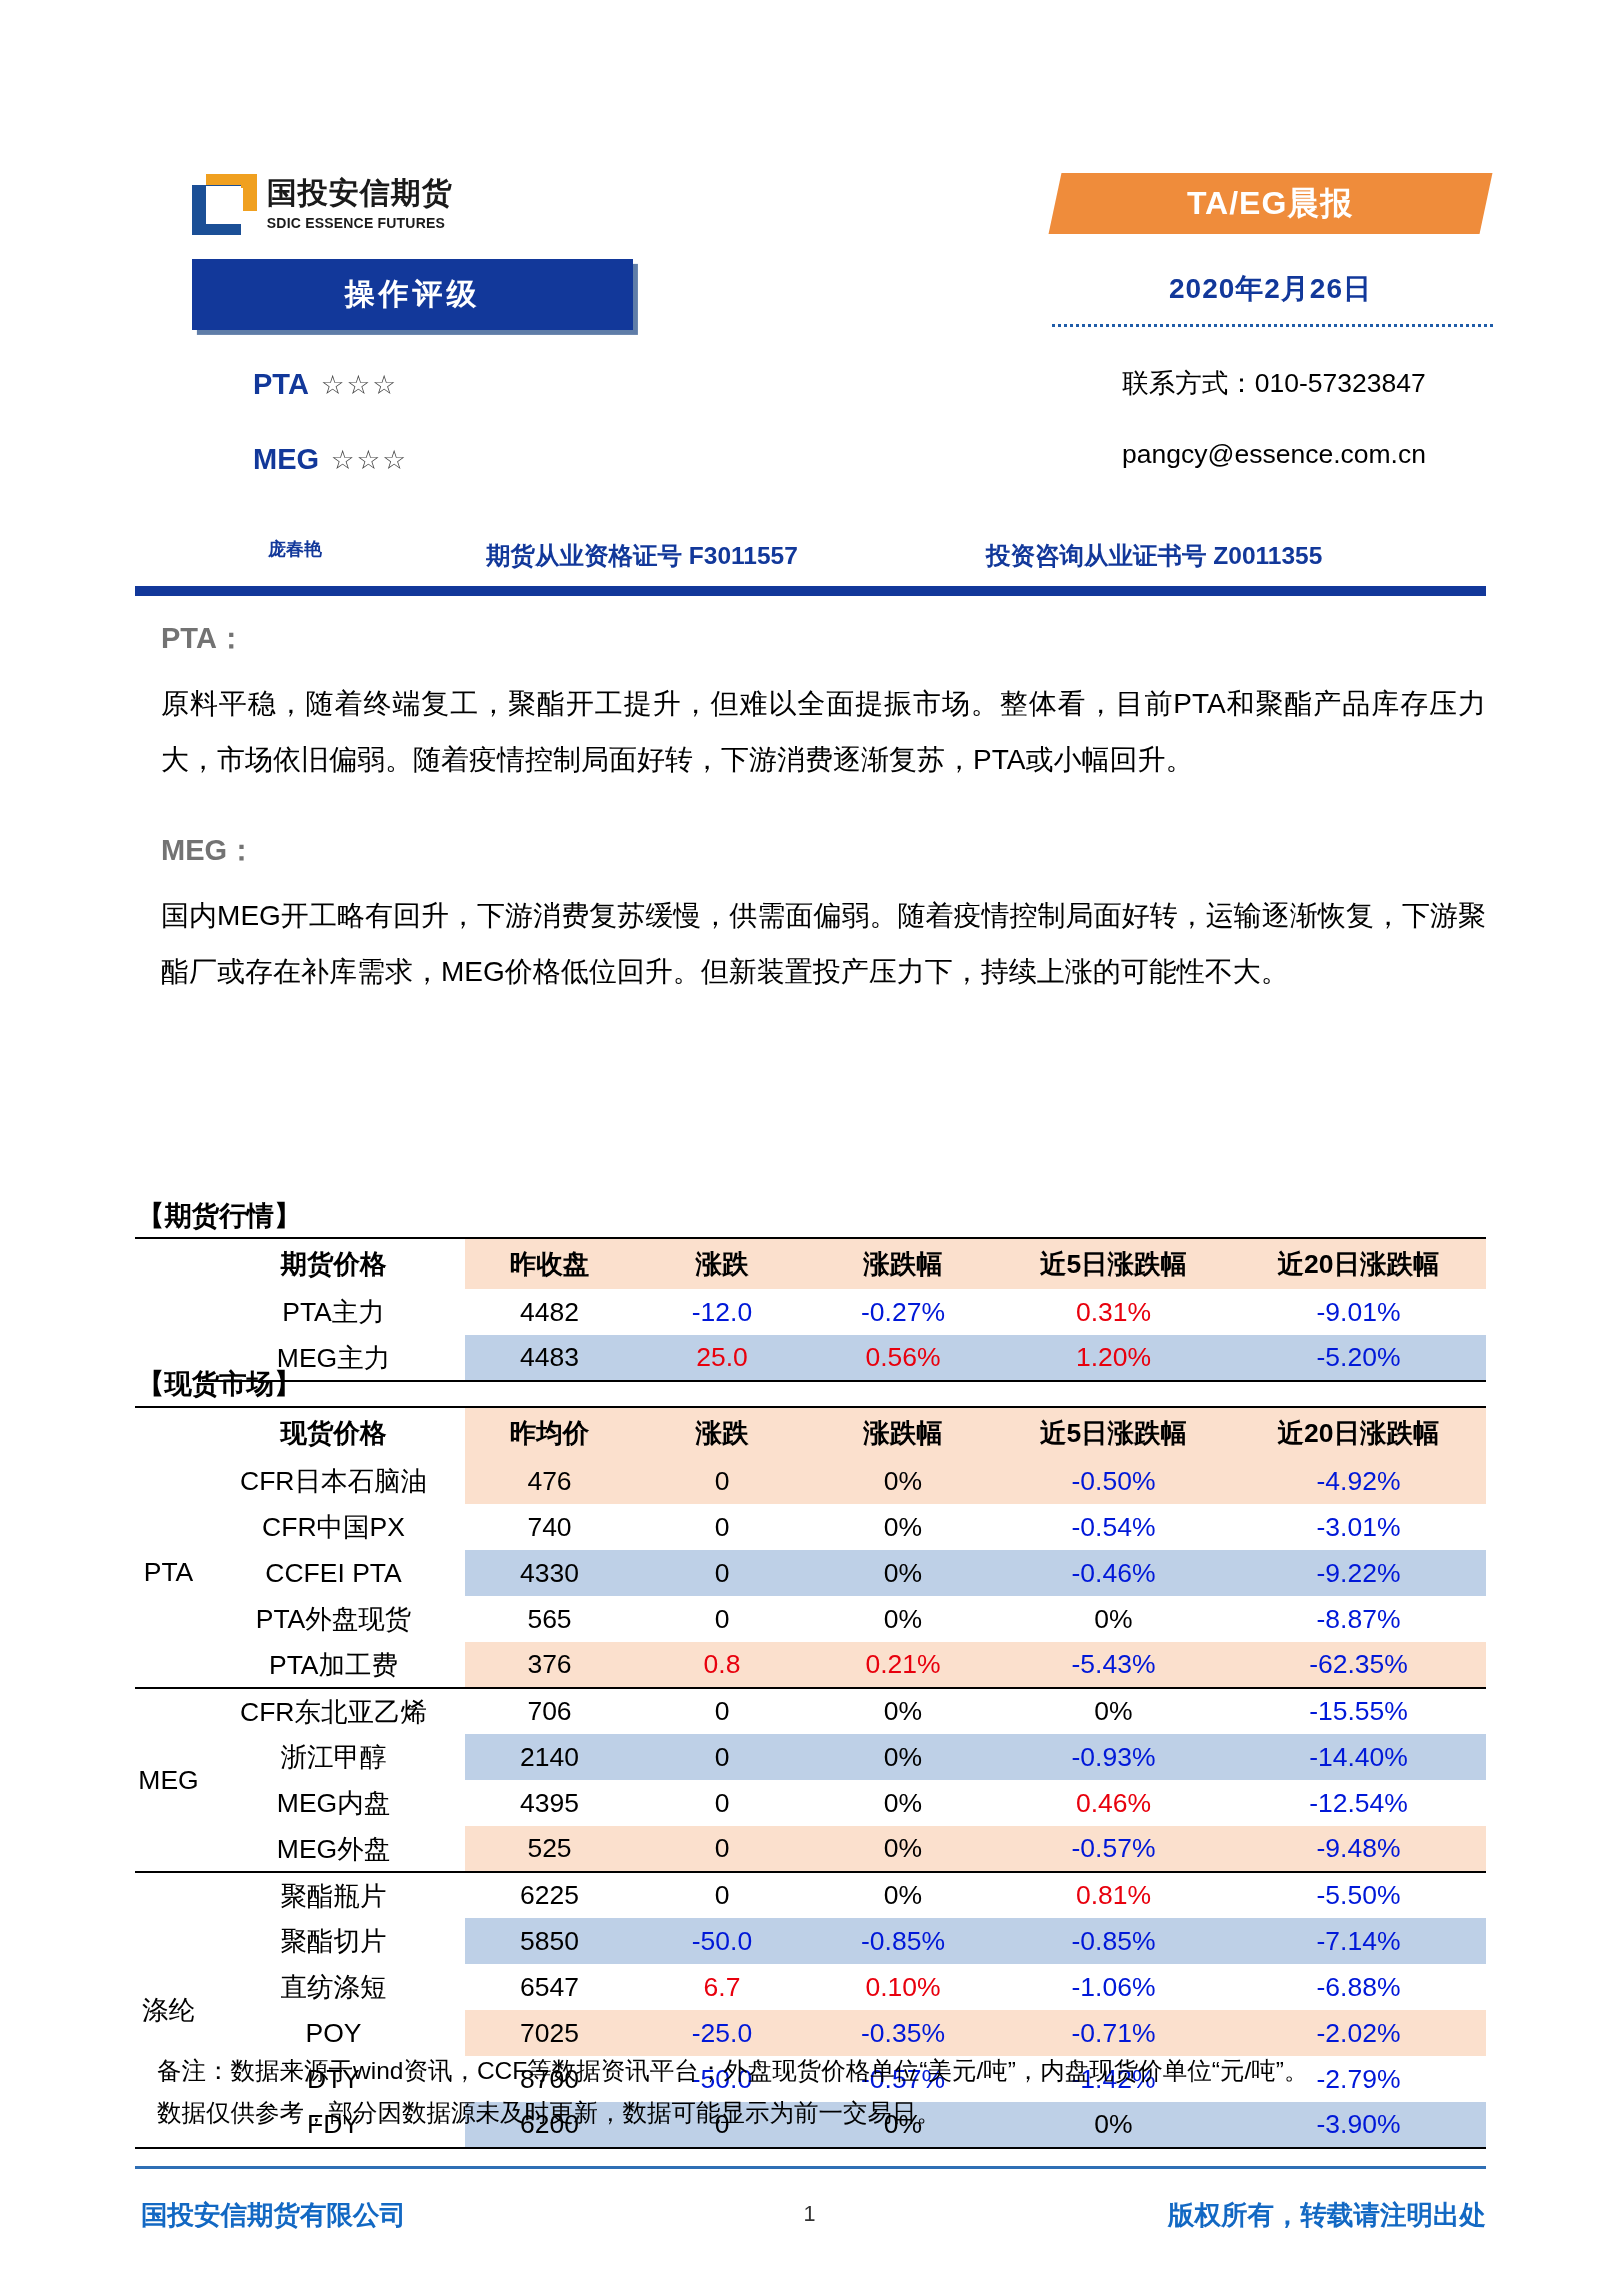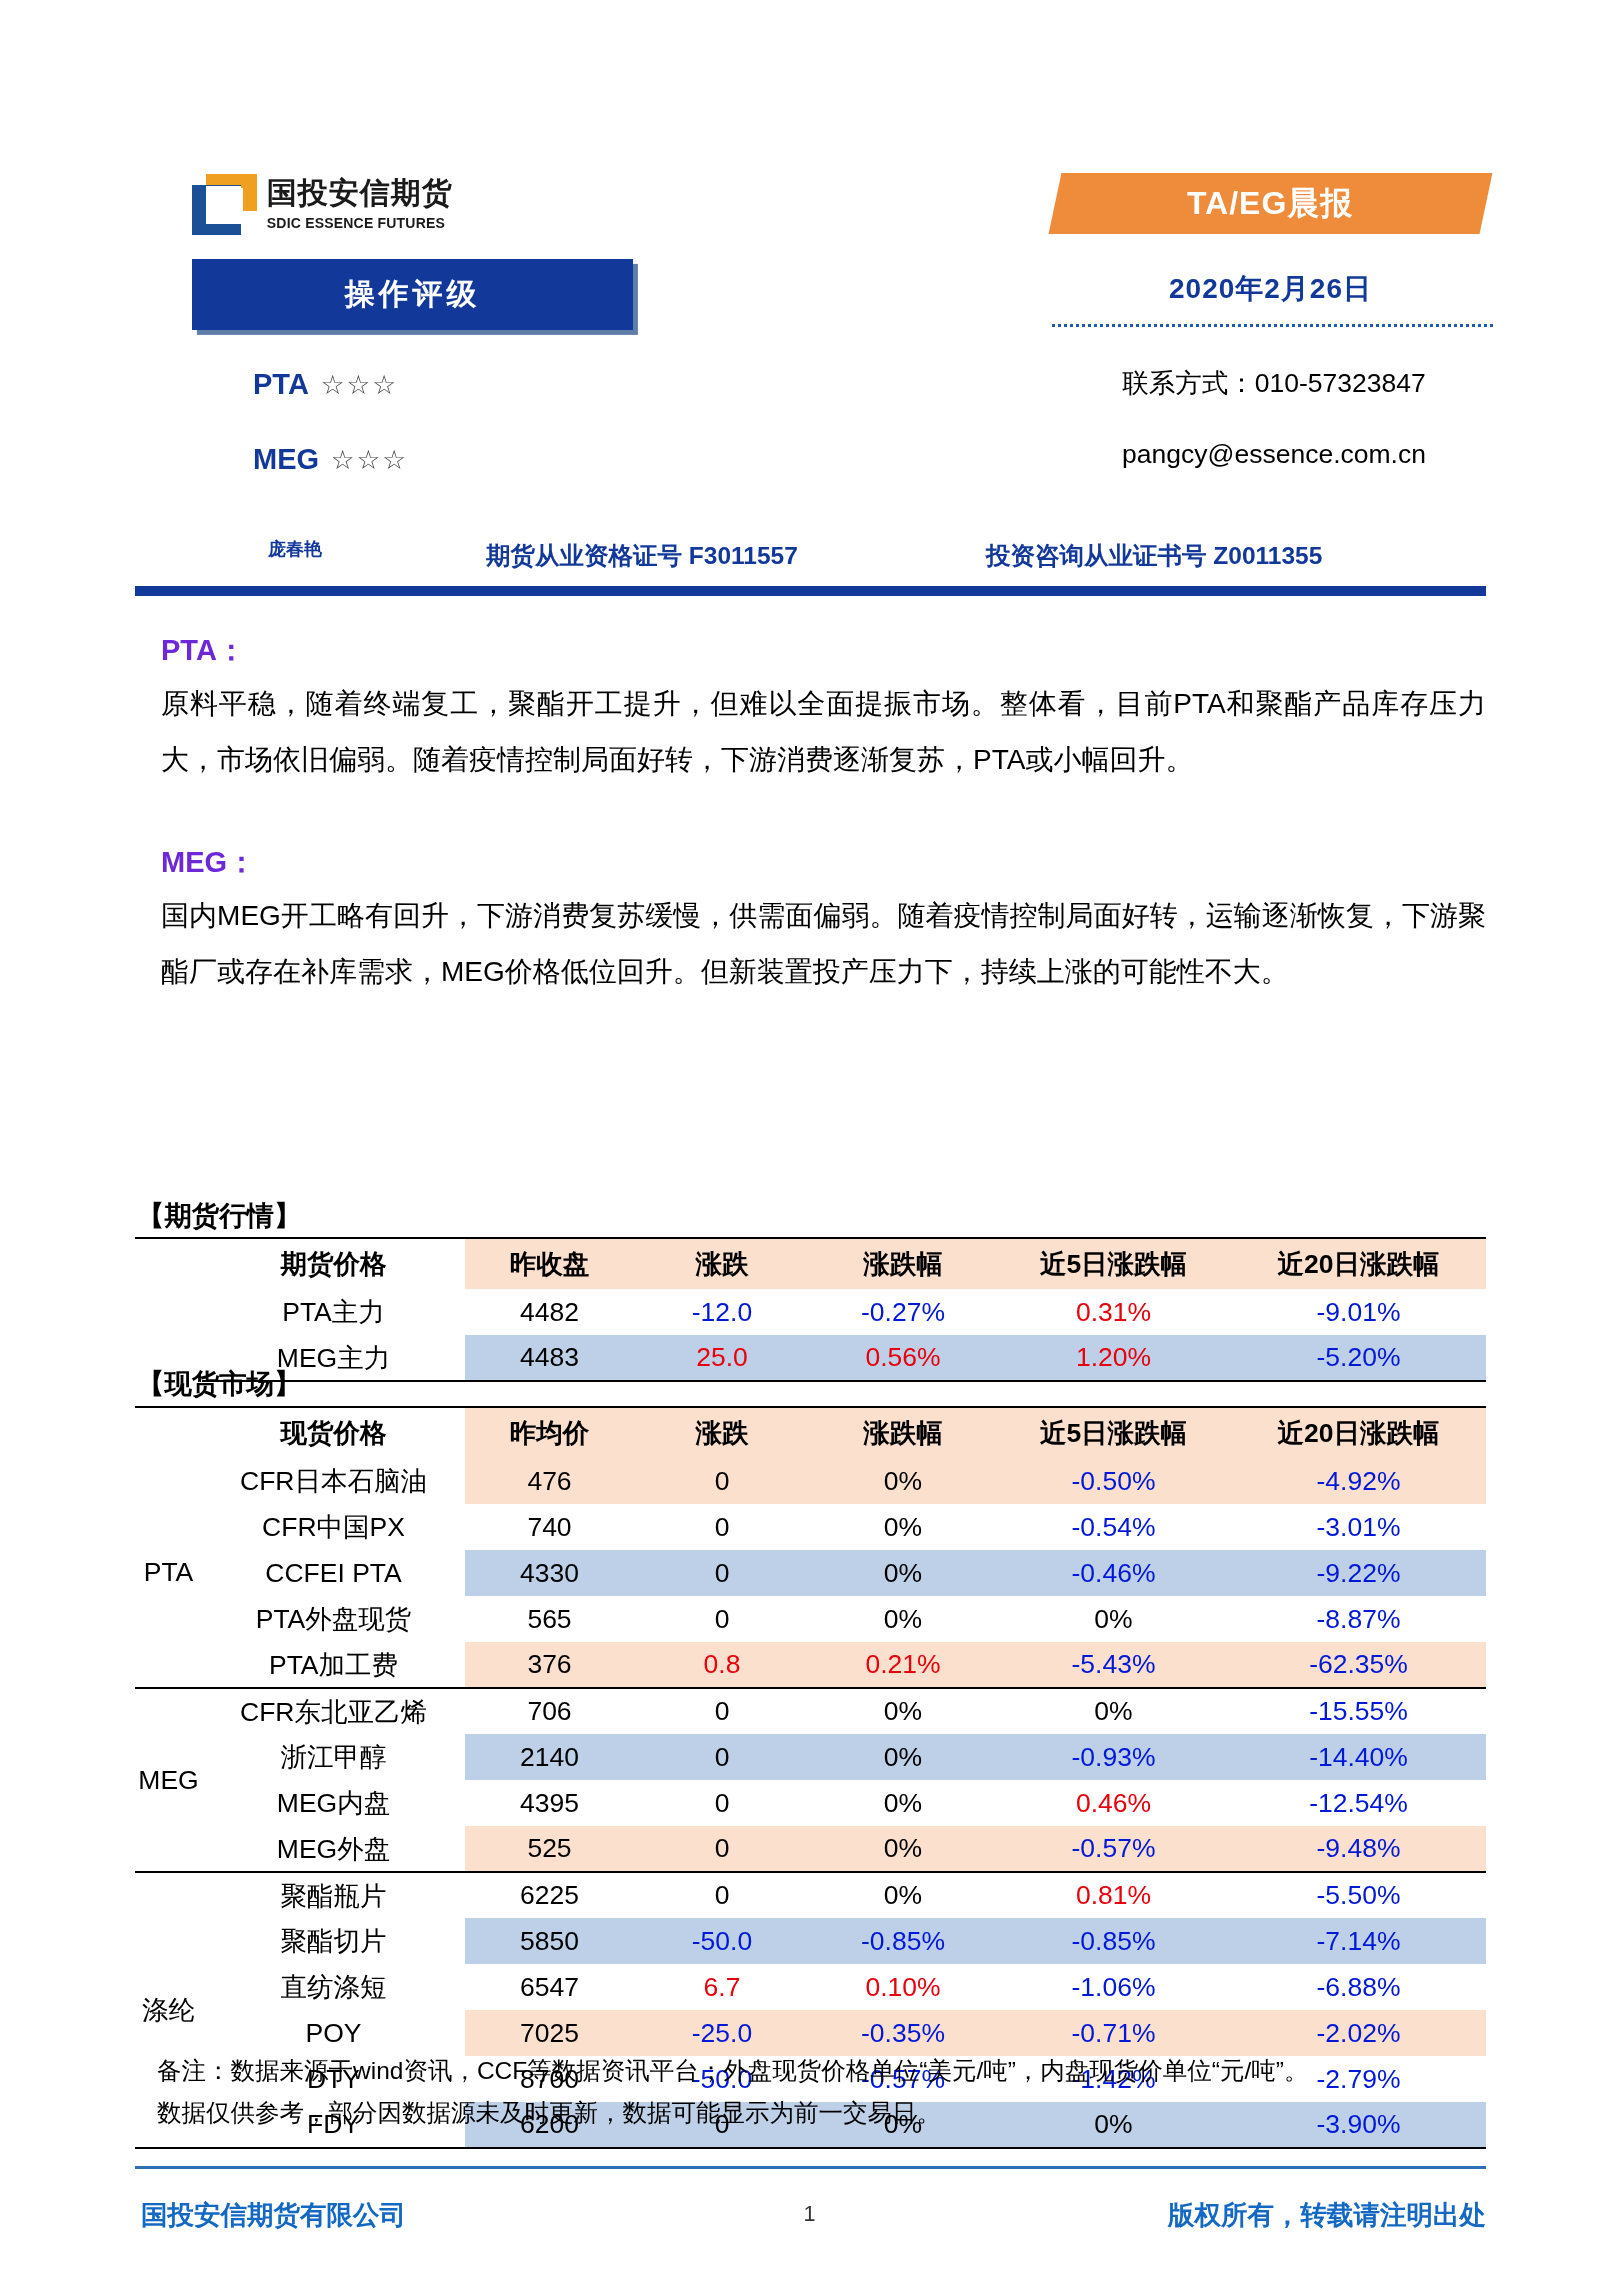--- a/index.html
+++ b/index.html
@@ -75,21 +75,21 @@
     text-align:center; font-size:26.5px; color:#000;
   }
 
   .authorline { position:absolute; left:192px; top:537px; width:1294px; height:43px; }
   .authorline .nm { position:absolute; left:76px; top:0; font-size:18px; font-weight:bold; color:#12389a; }
   .authorline .cert { position:absolute; left:294px; top:2px; font-size:24.5px; font-weight:bold; color:#12389a; }
   .authorline .cert2 { position:absolute; left:794px; top:2px; font-size:24.5px; font-weight:bold; color:#12389a;text-align:right; }
   .bluebar { position:absolute; left:135px; top:586px; width:1351px; height:9.8px; background:#12389a; }
 
   
-  .sect-title { position:absolute; left:161px; font-size:29px; font-weight:bold; color:#6d28d9;margin-top:12px; }
+  .sect-title { position:absolute; left:161px; font-size:29px; font-weight:bold; color:#737373; }
   .body-txt {
     position:absolute; left:161px; width:1325px;
     font-size:28px; line-height:56px; color:#000;
     text-align:justify;
   }
   #pta-t { top:619px; }
   #pta-b { top:676px; }
   #meg-t { top:831px; }
   #meg-b { top:888px; }
 

